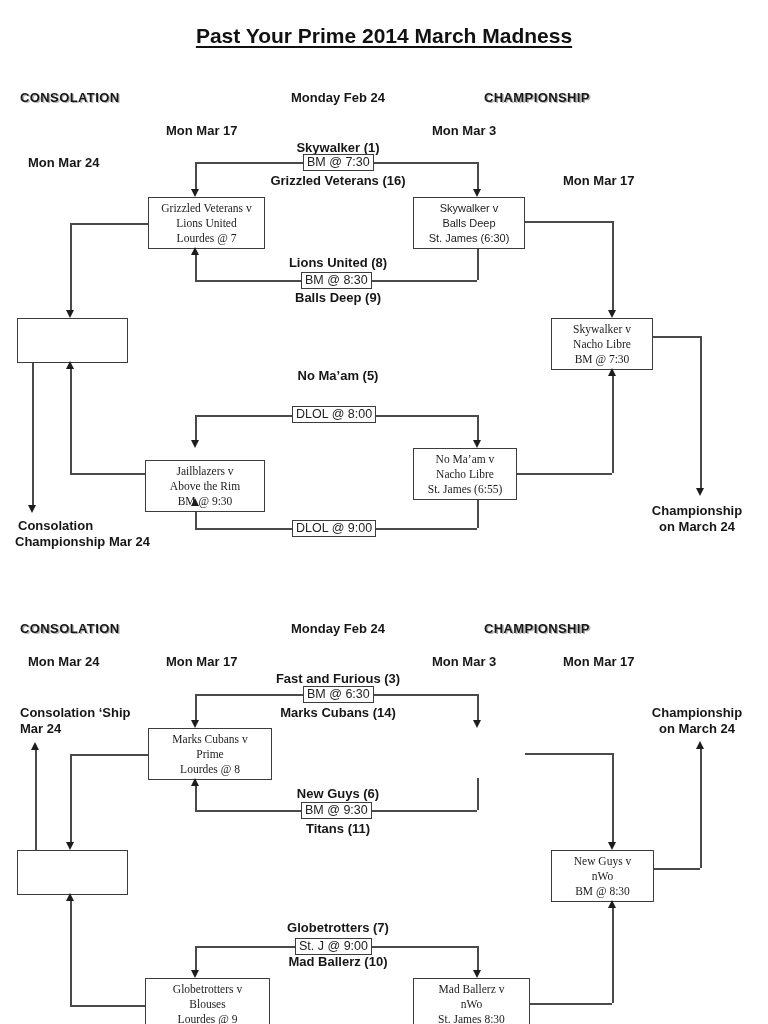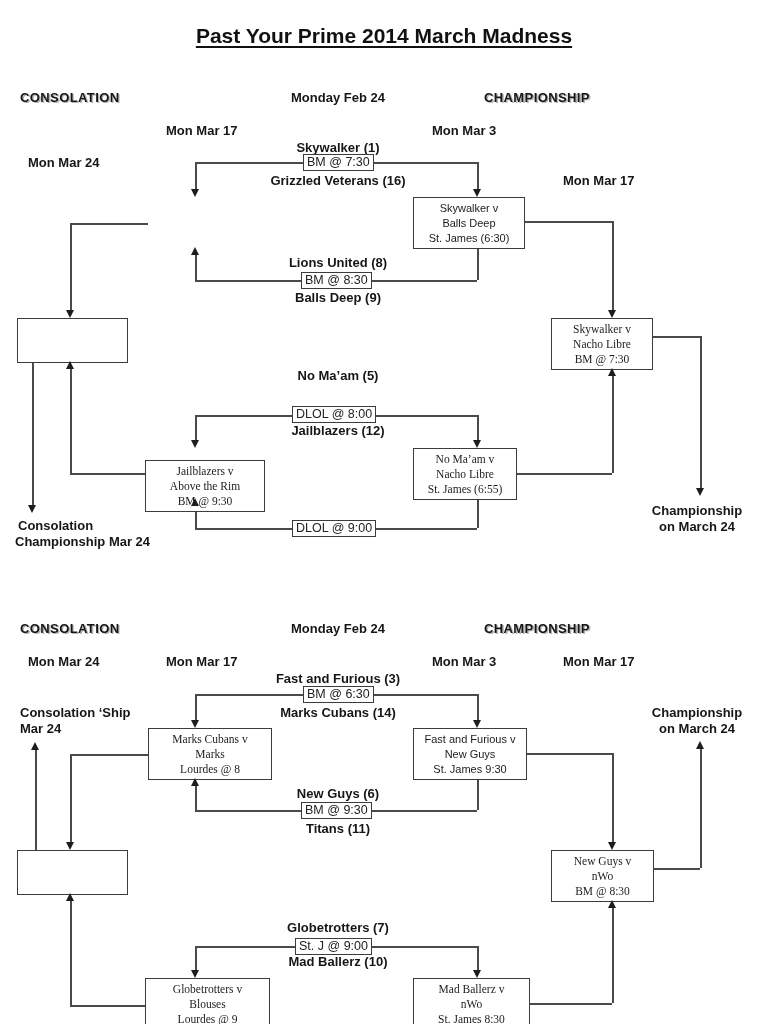--- a/index.html
+++ b/index.html
@@ -46,24 +46,28 @@
   <div class="lbl seed" style="top:140px">Skywalker (1)</div>
   <div class="vbox" style="left:303px;top:154px">BM @ 7:30</div>
   <div class="lbl seed" style="top:173px">Grizzled Veterans (16)</div>
 
   <div class="lbl seed" style="top:255px">Lions United (8)</div>
   <div class="vbox" style="left:301px;top:272px">BM @ 8:30</div>
   <div class="lbl seed" style="top:290px">Balls Deep (9)</div>
 
   <div class="lbl seed" style="top:368px">No Ma’am (5)</div>
   <div class="vbox" style="left:292px;top:406px">DLOL @ 8:00</div>
-  <div class="lbl seed" style="top:423px">Jailblazers (12)</div>
 
   <div class="vbox" style="left:292px;top:520px">DLOL @ 9:00</div>
 
+  <div class="mbox" style="left:148px;top:197px;width:115px;height:50px">
+    <div>Grizzled Veterans v</div>
+    <div>Lions United</div>
+    <div>Lourdes @ 7</div>
+  </div>
   <div class="mbox sans" style="left:413px;top:197px;width:110px;height:50px">
     <div>Skywalker v</div>
     <div>Balls Deep</div>
     <div>St. James (6:30)</div>
   </div>
   <div class="mbox" style="left:551px;top:318px;width:100px;height:50px">
     <div>Skywalker v</div>
     <div>Nacho Libre</div>
     <div>BM @ 7:30</div>
   </div>
@@ -140,27 +144,22 @@
     <div>Consolation ‘Ship</div>
     <div>Mar 24</div>
   </div>
   <div class="lbl ctr" style="left:627px;top:705px;width:140px">
     <div>Championship</div>
     <div>on March 24</div>
   </div>
 
   <div class="mbox" style="left:148px;top:728px;width:122px;height:50px">
     <div>Marks Cubans v</div>
-    <div>Marks</div>
+    <div>Prime</div>
     <div>Lourdes @ 8</div>
-  </div>
-  <div class="mbox sans" style="left:413px;top:728px;width:112px;height:50px">
-    <div>Fast and Furious v</div>
-    <div>New Guys</div>
-    <div>St. James 9:30</div>
   </div>
 
   <div class="lbl seed" style="top:786px">New Guys (6)</div>
   <div class="vbox" style="left:301px;top:802px">BM @ 9:30</div>
   <div class="lbl seed" style="top:821px">Titans (11)</div>
 
   <div class="mbox" style="left:551px;top:850px;width:101px;height:50px">
     <div>New Guys v</div>
     <div>nWo</div>
     <div>BM @ 8:30</div>

